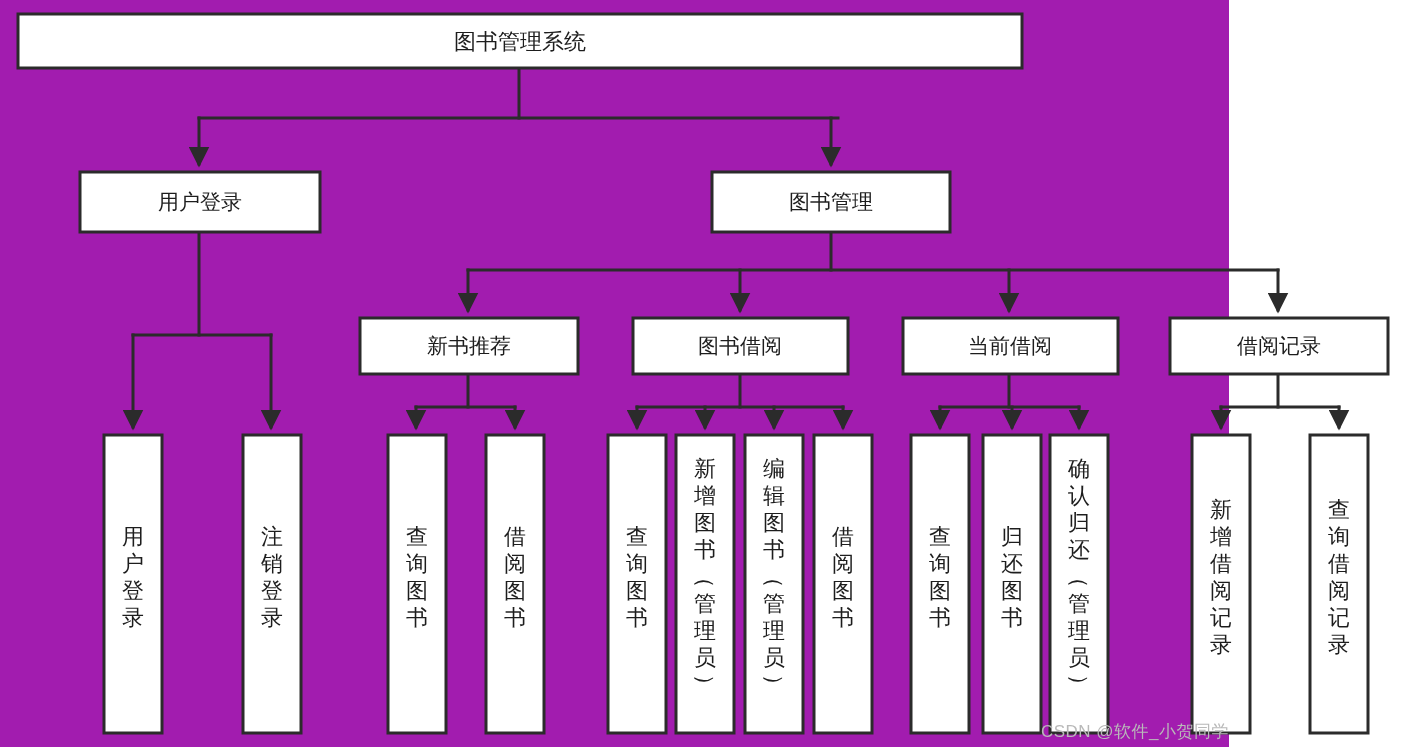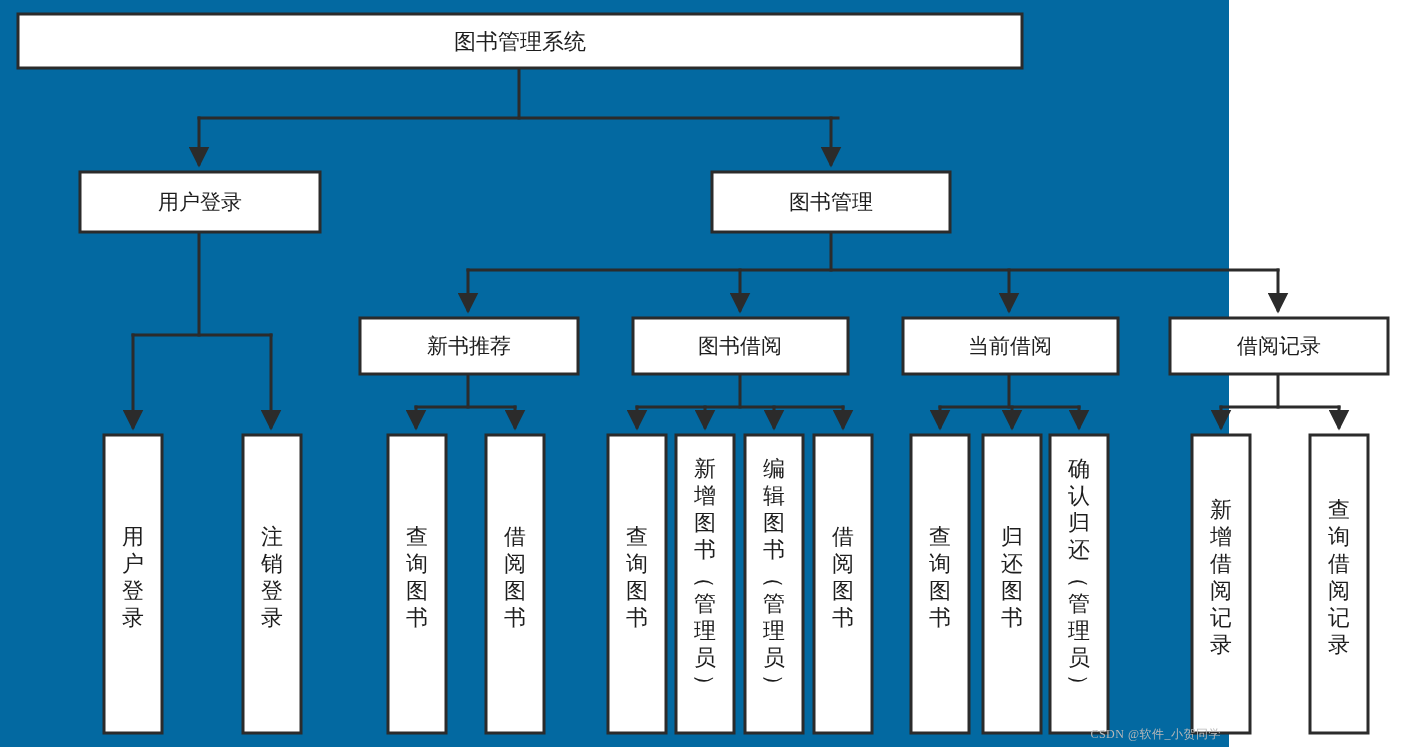--- a/index.html
+++ b/index.html
@@ -1,25 +1,25 @@
 <!DOCTYPE html>
 <html><head>
 <meta charset="utf-8">
 <style>
   html,body{margin:0;padding:0;background:#ffffff;}
   body{width:1405px;height:747px;font-family:"DejaVu Sans","Liberation Sans",sans-serif;overflow:hidden;}
-  #stage{position:relative;width:1229px;height:747px;background:#0369a1;}
+  #stage{position:relative;width:1229px;height:747px;background:#a21caf;}
   svg.diagram{position:absolute;left:0;top:0;width:1405px;height:747px;}
   .node-rect{fill:#ffffff;stroke:#2b2b2b;stroke-width:3;}
   .conn{stroke:#2b2b2b;stroke-width:3;fill:none;stroke-linecap:square;}
   .node-label{fill:#1d1d1d;font-family:"DejaVu Sans","Liberation Sans",sans-serif;font-size:21px;text-anchor:middle;dominant-baseline:middle;}
   .node-label.root{font-size:22px;}
   .leaf-label{fill:#1d1d1d;font-family:"DejaVu Sans","Liberation Sans",sans-serif;font-size:22px;text-anchor:middle;}
-  .watermark{position:absolute;right:8px;bottom:4px;color:#b9b9b9;font-size:12px;
-             font-family:Liberation Serif, serif;white-space:nowrap;letter-spacing:0.5px;}
+  .watermark{position:absolute;right:0;bottom:4px;color:#b9b9b9;font-size:17px;
+             font-family:Liberation Sans, sans-serif;white-space:nowrap;letter-spacing:0.5px;}
 </style>
 </head>
 <body>
 
 <div id="stage">
 
   <svg class="diagram" viewBox="0 0 1405 747">
     <defs>
       <marker id="arrow" viewBox="0 0 12 12" refX="10" refY="6" markerWidth="7" markerHeight="7" orient="auto-start-reverse">
         <path d="M 0 0 L 12 6 L 0 12 z" fill="#2b2b2b"></path>

